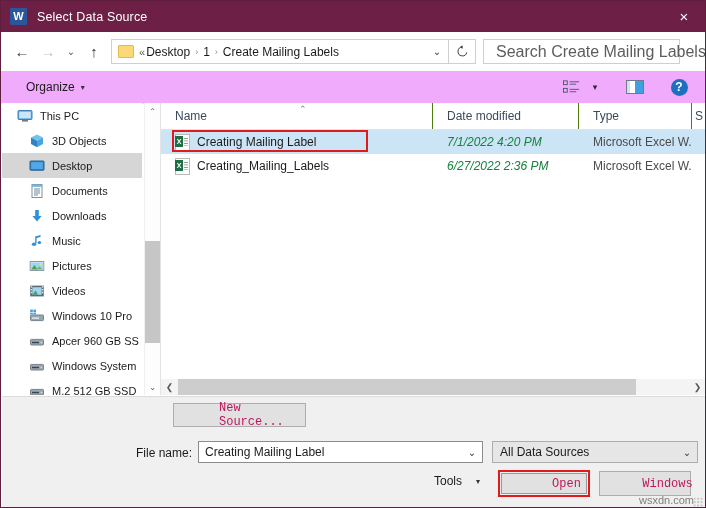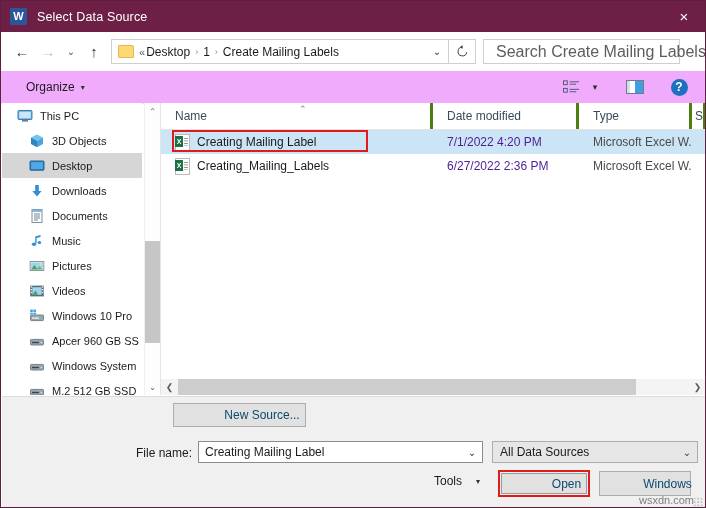--- a/index.html
+++ b/index.html
@@ -277,21 +277,21 @@
     display: flex;
     align-items: stretch;
     position: relative;
   }
   .col {
     font-size: 12px;
     color: #3b4a5a;
     display: flex;
     align-items: center;
     padding-left: 14px;
-    border-right: 3px solid #4d7c0f;
+    border-right: 1px solid #4d7c0f;
     box-sizing: border-box;
     cursor: pointer;
     position: relative;
   }
   .col.name { width: 272px; }
   .col.date { width: 146px; }
   .col.type { width: 113px; }
   .col.size { width: 14px; padding-left: 3px; overflow: hidden; }
   .sort-caret {
     position: absolute;
@@ -309,21 +309,21 @@
   .frow.selected { background: #cce5f6; }
   .fcell {
     font-size: 12px;
     box-sizing: border-box;
     display: flex;
     align-items: center;
     white-space: nowrap;
     overflow: hidden;
   }
   .fcell.name { width: 272px; padding-left: 14px; color: #1b1b1b; }
-  .fcell.date { width: 146px; padding-left: 14px; color: #4c1d95; }
+  .fcell.date { width: 146px; padding-left: 14px; color: #15803d; font-style: italic; }
   .fcell.type { width: 113px; padding-left: 14px; color: #4a4a4a; }
   .xls-ico {
     width: 13px; height: 15px;
     margin-right: 7px;
     flex: none;
     position: relative;
     background: #ffffff;
     border: 1px solid #b9b9b9;
   }
   .xls-ico::before {
@@ -392,23 +392,23 @@
   .bottom {
     position: absolute;
     left: 1px; top: 395px;
     width: 704px; height: 112px;
     background: #f0f0f0;
     border-top: 1px solid #dcdcdc;
   }
   .btn {
     background: #e1e1e1;
     border: 1px solid #adadad;
-    font-family: Liberation Sans, sans-serif;
-    font-size: 12px;
-    color: #0c4a6e;
+    font-family: Liberation Mono, monospace;
+    font-size: 12px;
+    color: #be185d;
     display: flex;
     align-items: center;
     justify-content: center;
     cursor: pointer;
     box-sizing: border-box;
     padding-left: 45px;
   }
   .new-source {
     position: absolute;
     left: 171px; top: 6px;
@@ -611,39 +611,39 @@
           <rect x="1" y="3" width="14" height="9.2" rx="0.8" fill="#2f83c4" stroke="#24618f"></rect>
           <rect x="2.2" y="4.2" width="11.6" height="6.8" fill="#52a7e6"></rect>
         </svg>
       </span>
       <span>Desktop</span>
     </div>
 
     <div class="side-item indent">
       <span class="side-ico">
         <svg width="16" height="16" viewBox="0 0 16 16">
-          <rect x="6.2" y="2" width="3.6" height="6.5" fill="#2f8fd8"></rect>
-          <path d="M3.4 8 L12.6 8 L8 13.4 Z" fill="#2f8fd8"></path>
-        </svg>
-      </span>
-      <span>Downloads</span>
-    </div>
-
-    <div class="side-item indent">
-      <span class="side-ico">
-        <svg width="16" height="16" viewBox="0 0 16 16">
           <rect x="3" y="1.5" width="10" height="13" fill="#ffffff" stroke="#7d8f9e"></rect>
           <rect x="3" y="1.5" width="10" height="2.4" fill="#7fb4d8"></rect>
           <line x1="5" y1="6" x2="11" y2="6" stroke="#6a8899"></line>
           <line x1="5" y1="8" x2="11" y2="8" stroke="#6a8899"></line>
           <line x1="5" y1="10" x2="11" y2="10" stroke="#6a8899"></line>
           <line x1="5" y1="12" x2="9" y2="12" stroke="#6a8899"></line>
         </svg>
       </span>
       <span>Documents</span>
+    </div>
+
+    <div class="side-item indent">
+      <span class="side-ico">
+        <svg width="16" height="16" viewBox="0 0 16 16">
+          <rect x="6.2" y="2" width="3.6" height="6.5" fill="#2f8fd8"></rect>
+          <path d="M3.4 8 L12.6 8 L8 13.4 Z" fill="#2f8fd8"></path>
+        </svg>
+      </span>
+      <span>Downloads</span>
     </div>
 
     <div class="side-item indent">
       <span class="side-ico">
         <svg width="16" height="16" viewBox="0 0 16 16">
           <path d="M11.5 2 L6.2 3.6 L6.2 10.6 L7.6 10.6 L7.6 5 L11.5 3.9 Z" fill="#2f8fd8"></path>
           <ellipse cx="5" cy="11.2" rx="2.2" ry="1.8" fill="#2f8fd8"></ellipse>
           <ellipse cx="10.4" cy="9.6" rx="1.8" ry="1.5" fill="#2f8fd8"></ellipse>
         </svg>
       </span>

